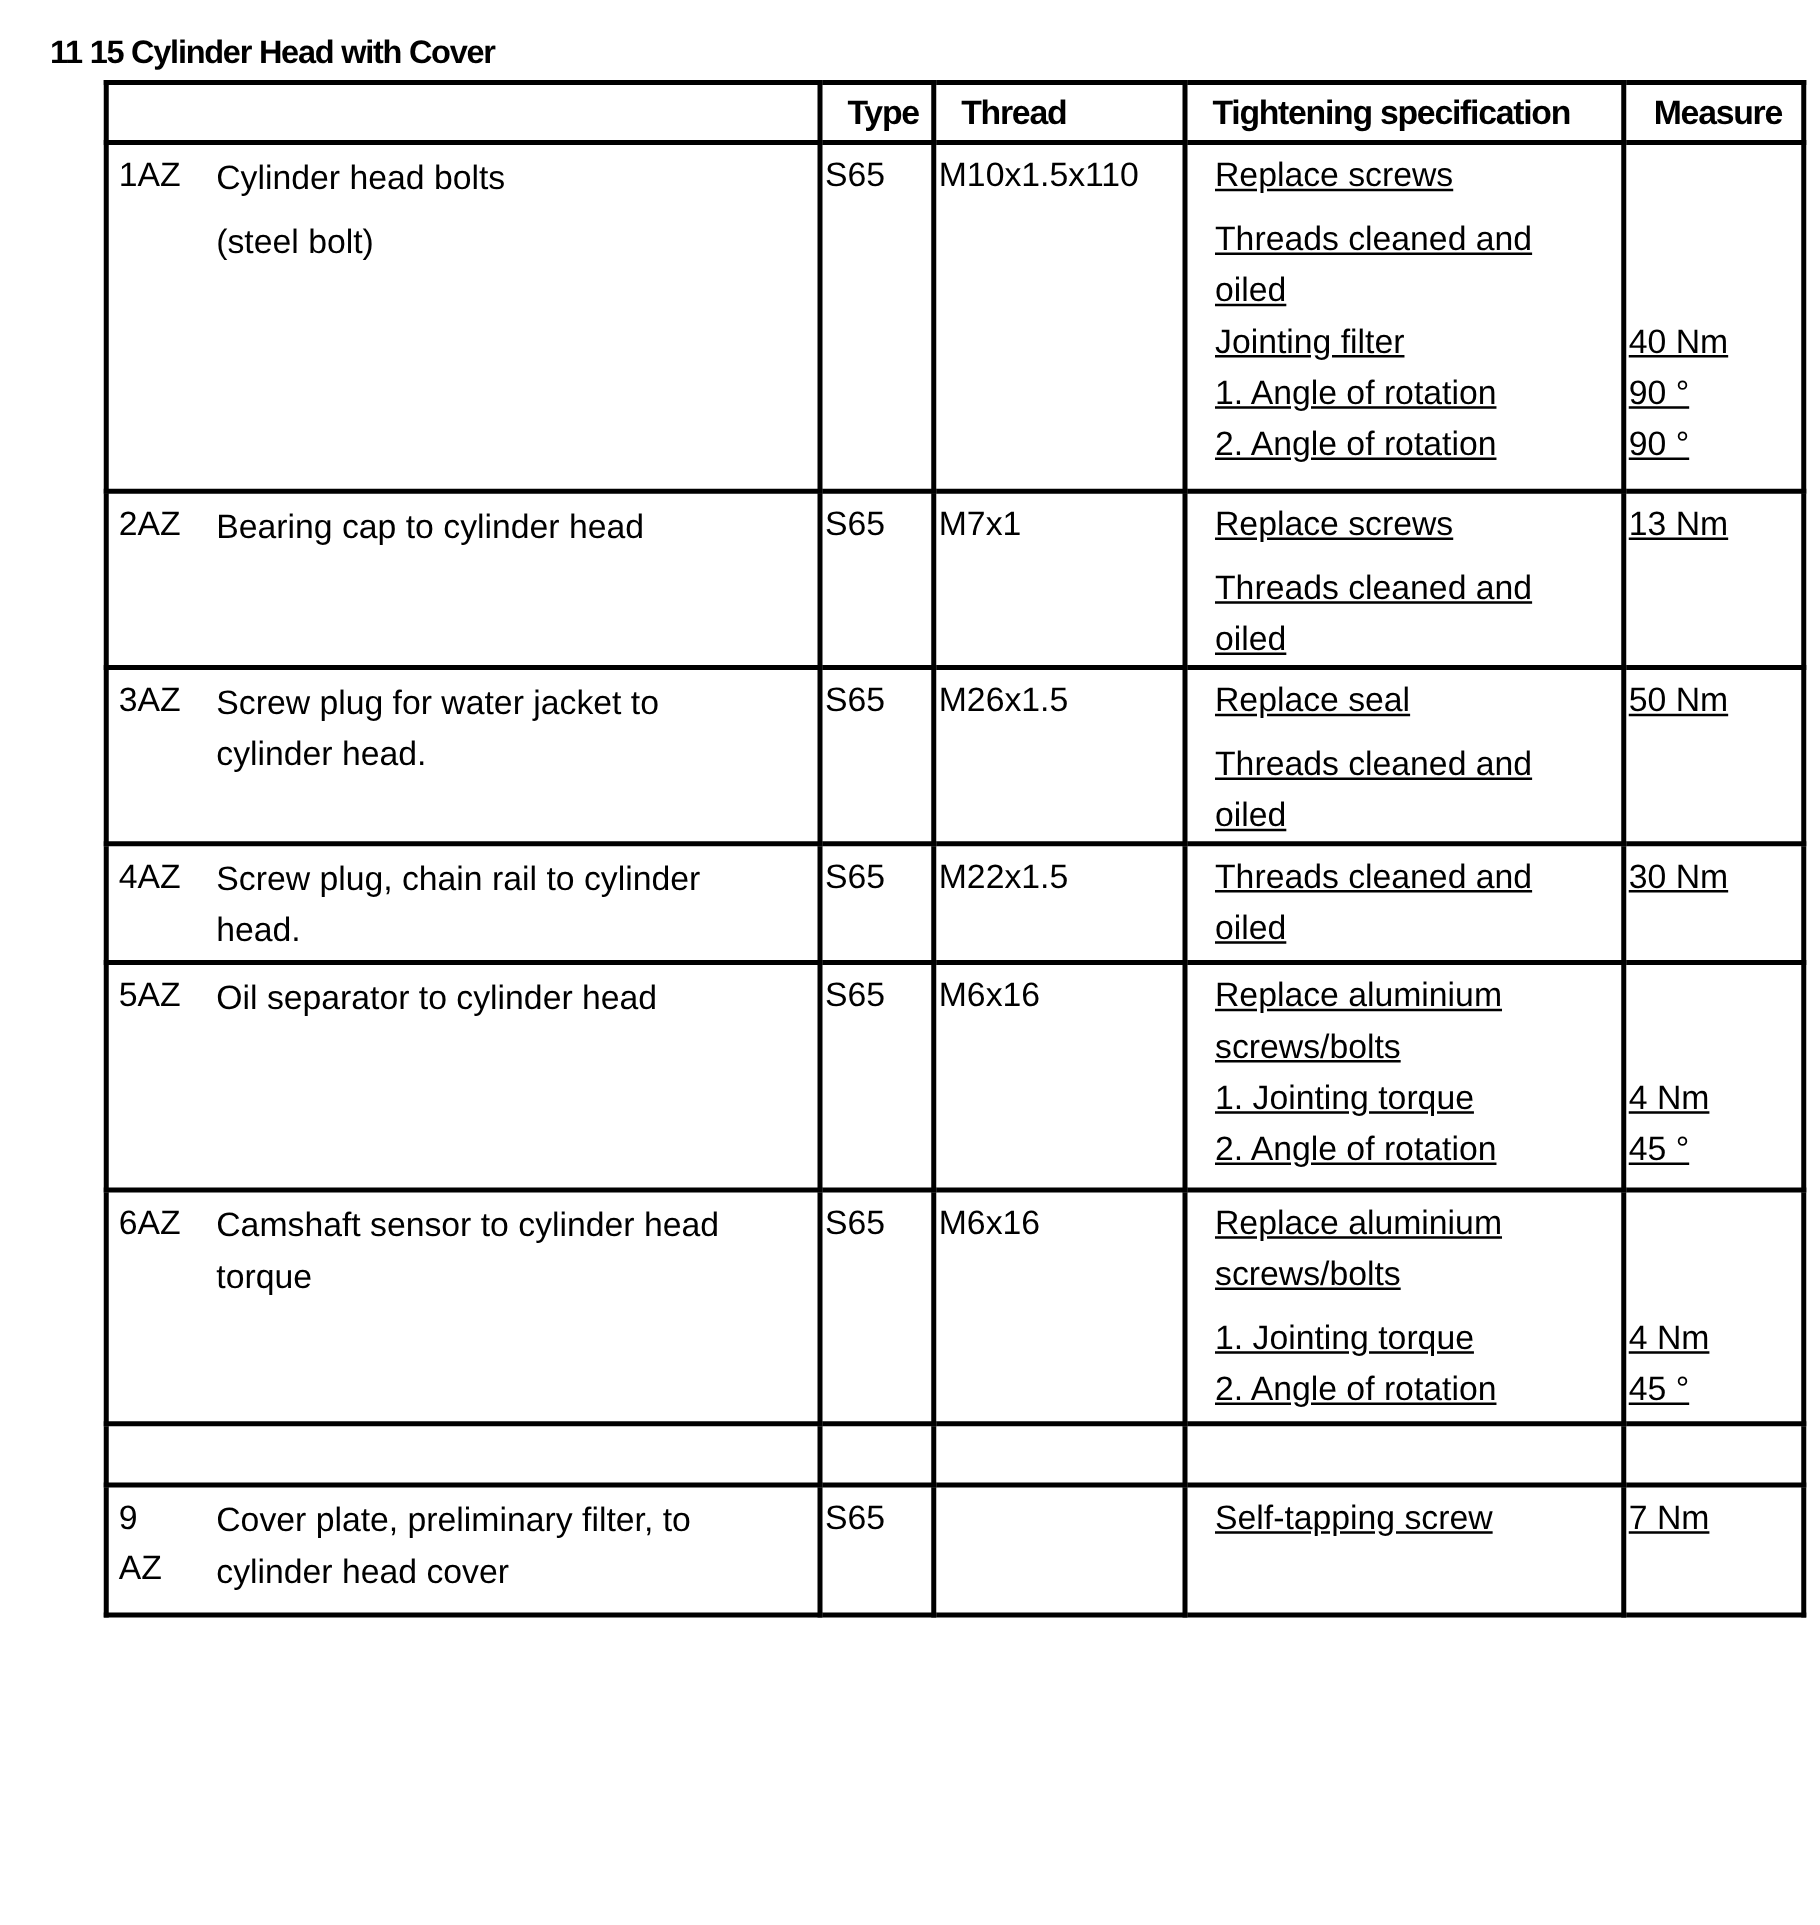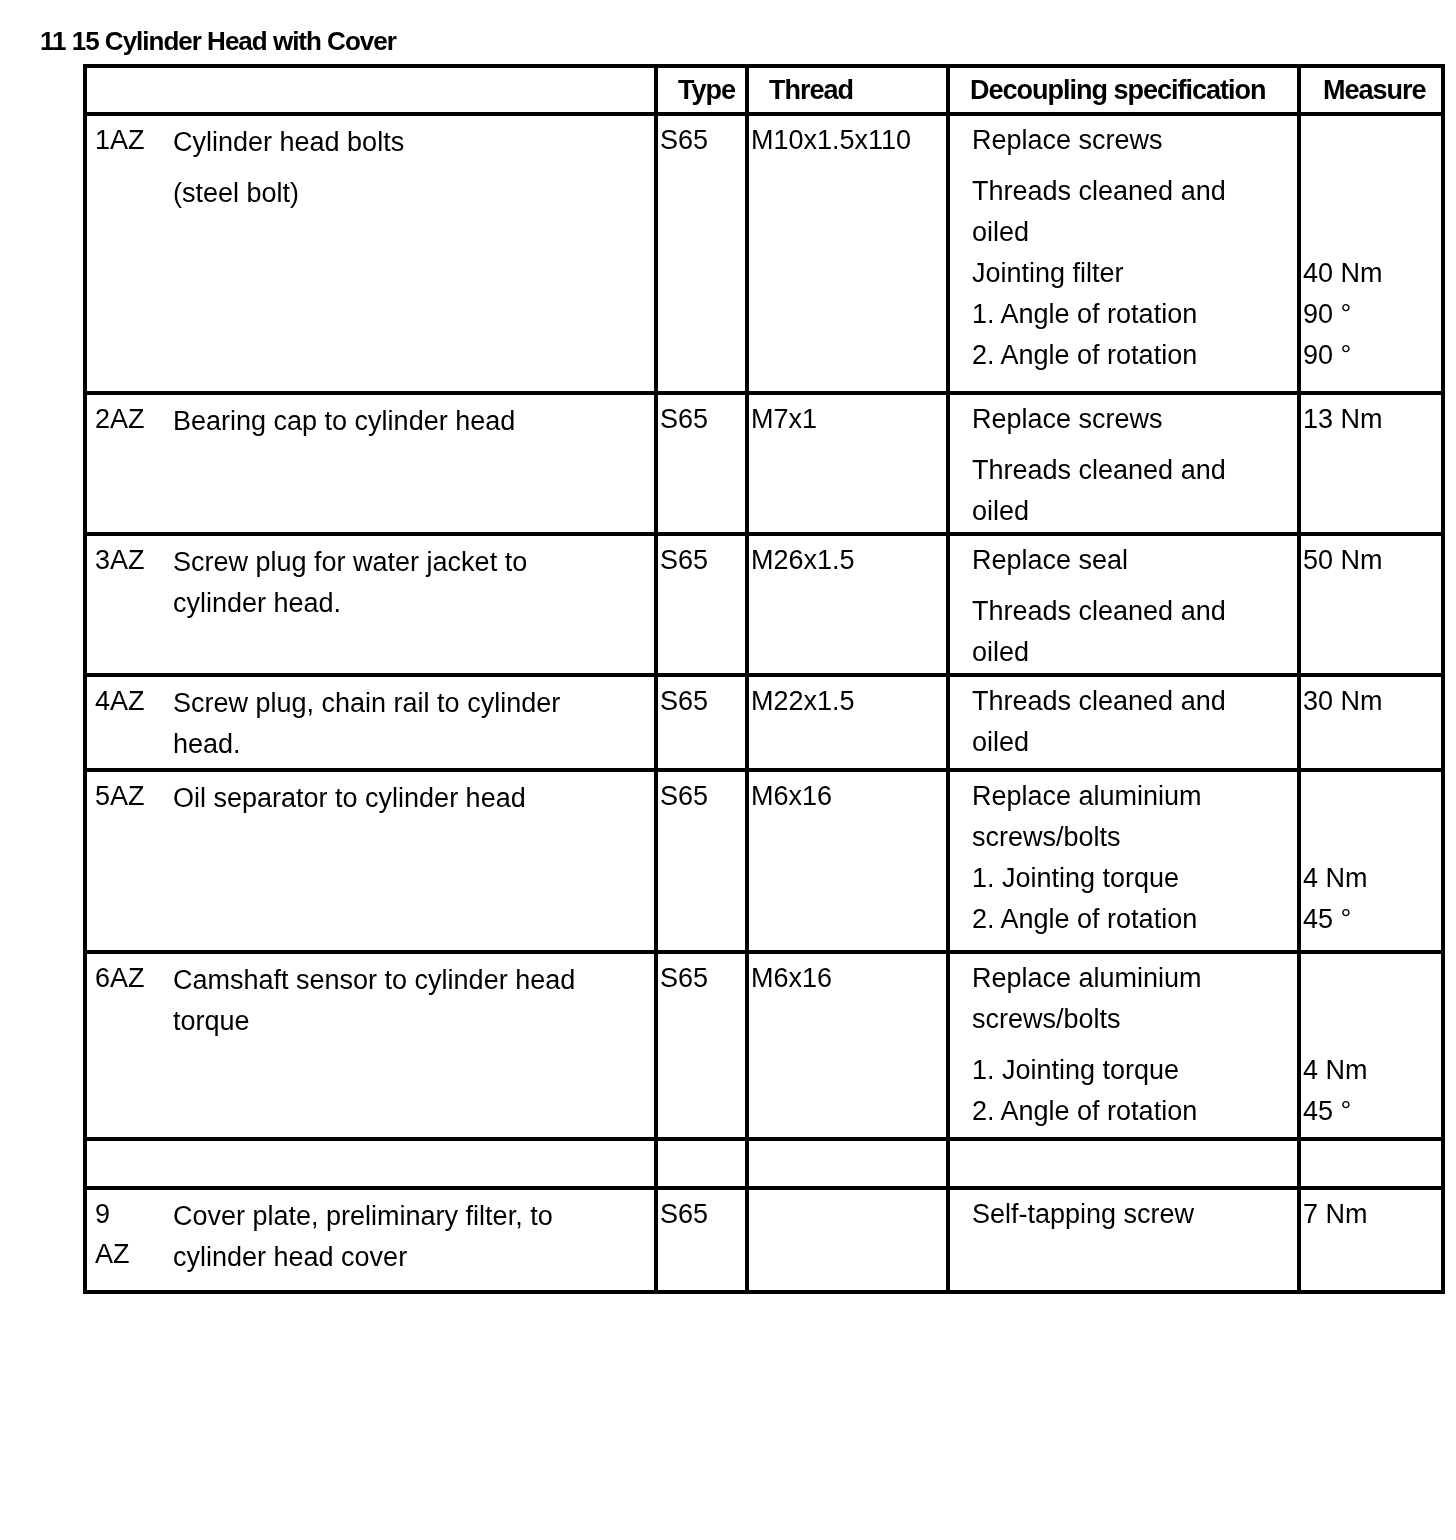--- a/index.html
+++ b/index.html
@@ -52,21 +52,21 @@
     width: 72px; line-height: 40px;
   }
   .desc-lines { margin-left: 86px; padding-top: 6px; }
   .desc-lines div { line-height: 41px; }
   .desc-lines .sub { margin-top: 10px; }
 
   .type-cell, .thread-cell { padding-top: 4px !important; padding-left: 2px !important; line-height: 40px; }
   .spec-cell { padding-left: 22px !important; padding-top: 4px !important; }
   .meas-cell { padding-left: 2px !important; padding-top: 4px !important; }
 
-  .line { line-height: 41px; }
+  .line { line-height: 41px; text-decoration: underline; }
   .gap { margin-top: 10px; }
 
   tr.r1 td { height: 271px; }
   tr.r2 td { height: 133px; }
   tr.r3 td { height: 133px; }
   tr.r4 td { height: 87px; }
   tr.r5 td { height: 174px; }
   tr.r6 td { height: 179px; }
   tr.r7 td { height: 81px; }
   tr.r8 td { height: 88px; }
@@ -84,21 +84,21 @@
       <col class="c-type">
       <col class="c-thread">
       <col class="c-spec">
       <col class="c-meas">
   </colgroup>
   <thead>
     <tr>
       <th></th>
       <th class="th-type">Type</th>
       <th class="th-thread">Thread</th>
-      <th class="th-spec">Decoupling specification</th>
+      <th class="th-spec">Tightening specification</th>
       <th class="th-meas">Measure</th>
     </tr>
   </thead>
   <tbody id="tbody">
       <tr class="r1">
         <td class="desc-cell">
           <div class="pos" style="white-space: pre-line;">1AZ</div>
           <div class="desc-lines">
             <div>Cylinder head bolts</div>
             <div class="sub">(steel bolt)</div>

